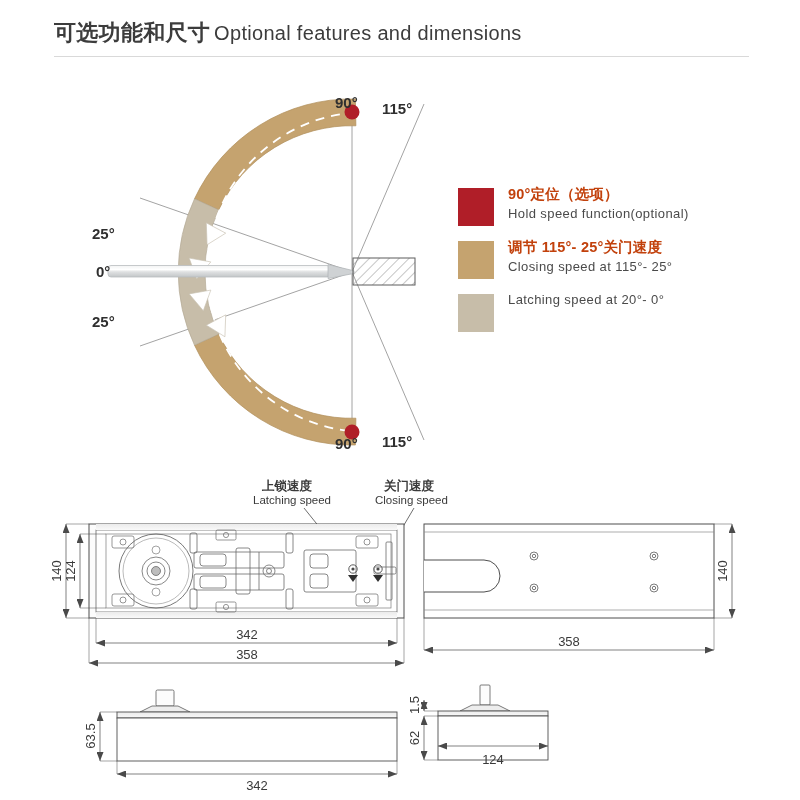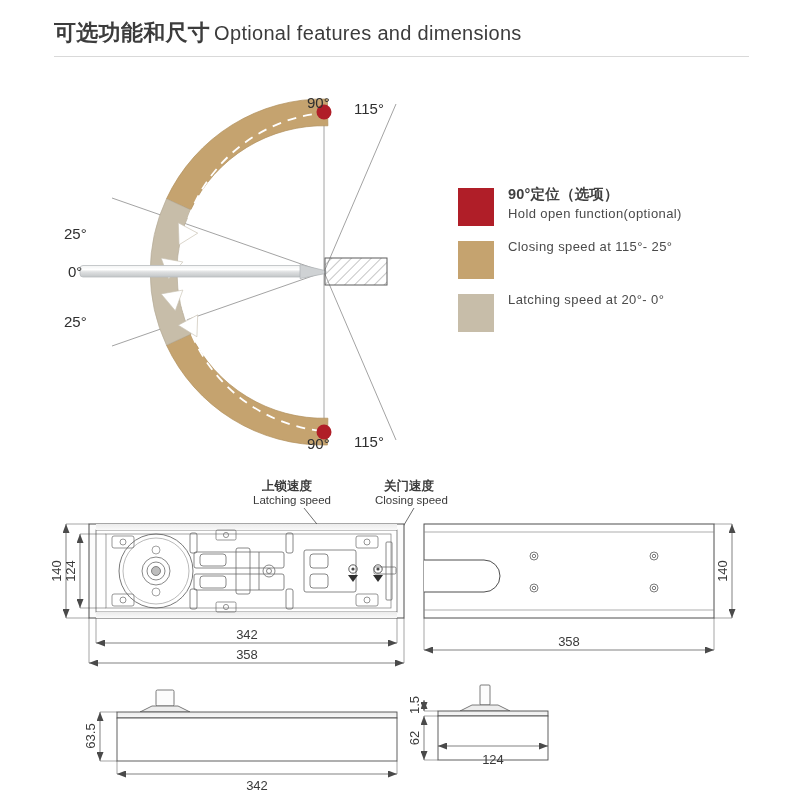--- a/index.html
+++ b/index.html
@@ -44,22 +44,22 @@
   .header-rule {
     position: absolute;
     left: 54px; top: 56px;
     width: 695px; height: 1px;
     background: #d9d9d9;
   }
 
   
   .arc-block {
     position: absolute;
-    left: 44px; top: 70px;
-    width: 420px; height: 400px;
+    left: 72px; top: 70px;
+    width: 420px; height: 400px; font-weight: bold;
   }
   .arc-svg { display: block; }
 
   .ang-label {
     position: absolute;
     font-size: 15px;
     color: #2f2f2f;
     font-family: "Liberation Sans", sans-serif;
     white-space: nowrap;
   }
@@ -81,21 +81,21 @@
     border: 1px solid rgba(255,255,255,0.0);
   }
   .legend-text {
     position: absolute;
     left: 50px; top: -2px;
     width: 250px;
   }
   .legend-cn {
     font-size: 14.5px;
     font-weight: 700;
-    color: #404040;
+    color: #c2410c;
     letter-spacing: 0.2px;
     white-space: nowrap;
     line-height: 20px;
   }
   .legend-en {
     font-size: 13px;
     color: #4a4a4a;
     letter-spacing: 0.4px;
     white-space: nowrap;
     line-height: 18px;
@@ -209,27 +209,28 @@
     <span class="ang-label" style="left:263px; top:365px;">90°</span>
     <span class="ang-label" style="left:310px; top:363px;">115°</span>
   </div>
 
   <div class="legend">
 
     <div class="legend-row r0">
       <div class="legend-swatch" style="background:#b01e28;"></div>
       <div class="legend-text">
         <div class="legend-cn">90°定位（选项）</div>
-        <div class="legend-en">Hold open function(optional)</div>
+        <div class="legend-en">Hold speed function(optional)</div>
       </div>
     </div>
 
     <div class="legend-row r1">
       <div class="legend-swatch" style="background:#c5a36f;"></div>
       <div class="legend-text">
+        <div class="legend-cn">调节 115°- 25°关门速度</div>
         <div class="legend-en">Closing speed at 115°- 25°</div>
       </div>
     </div>
 
     <div class="legend-row r2">
       <div class="legend-swatch" style="background:#c7bda9;"></div>
       <div class="legend-text">
         <div class="legend-en">Latching speed at 20°- 0°</div>
       </div>
     </div>

